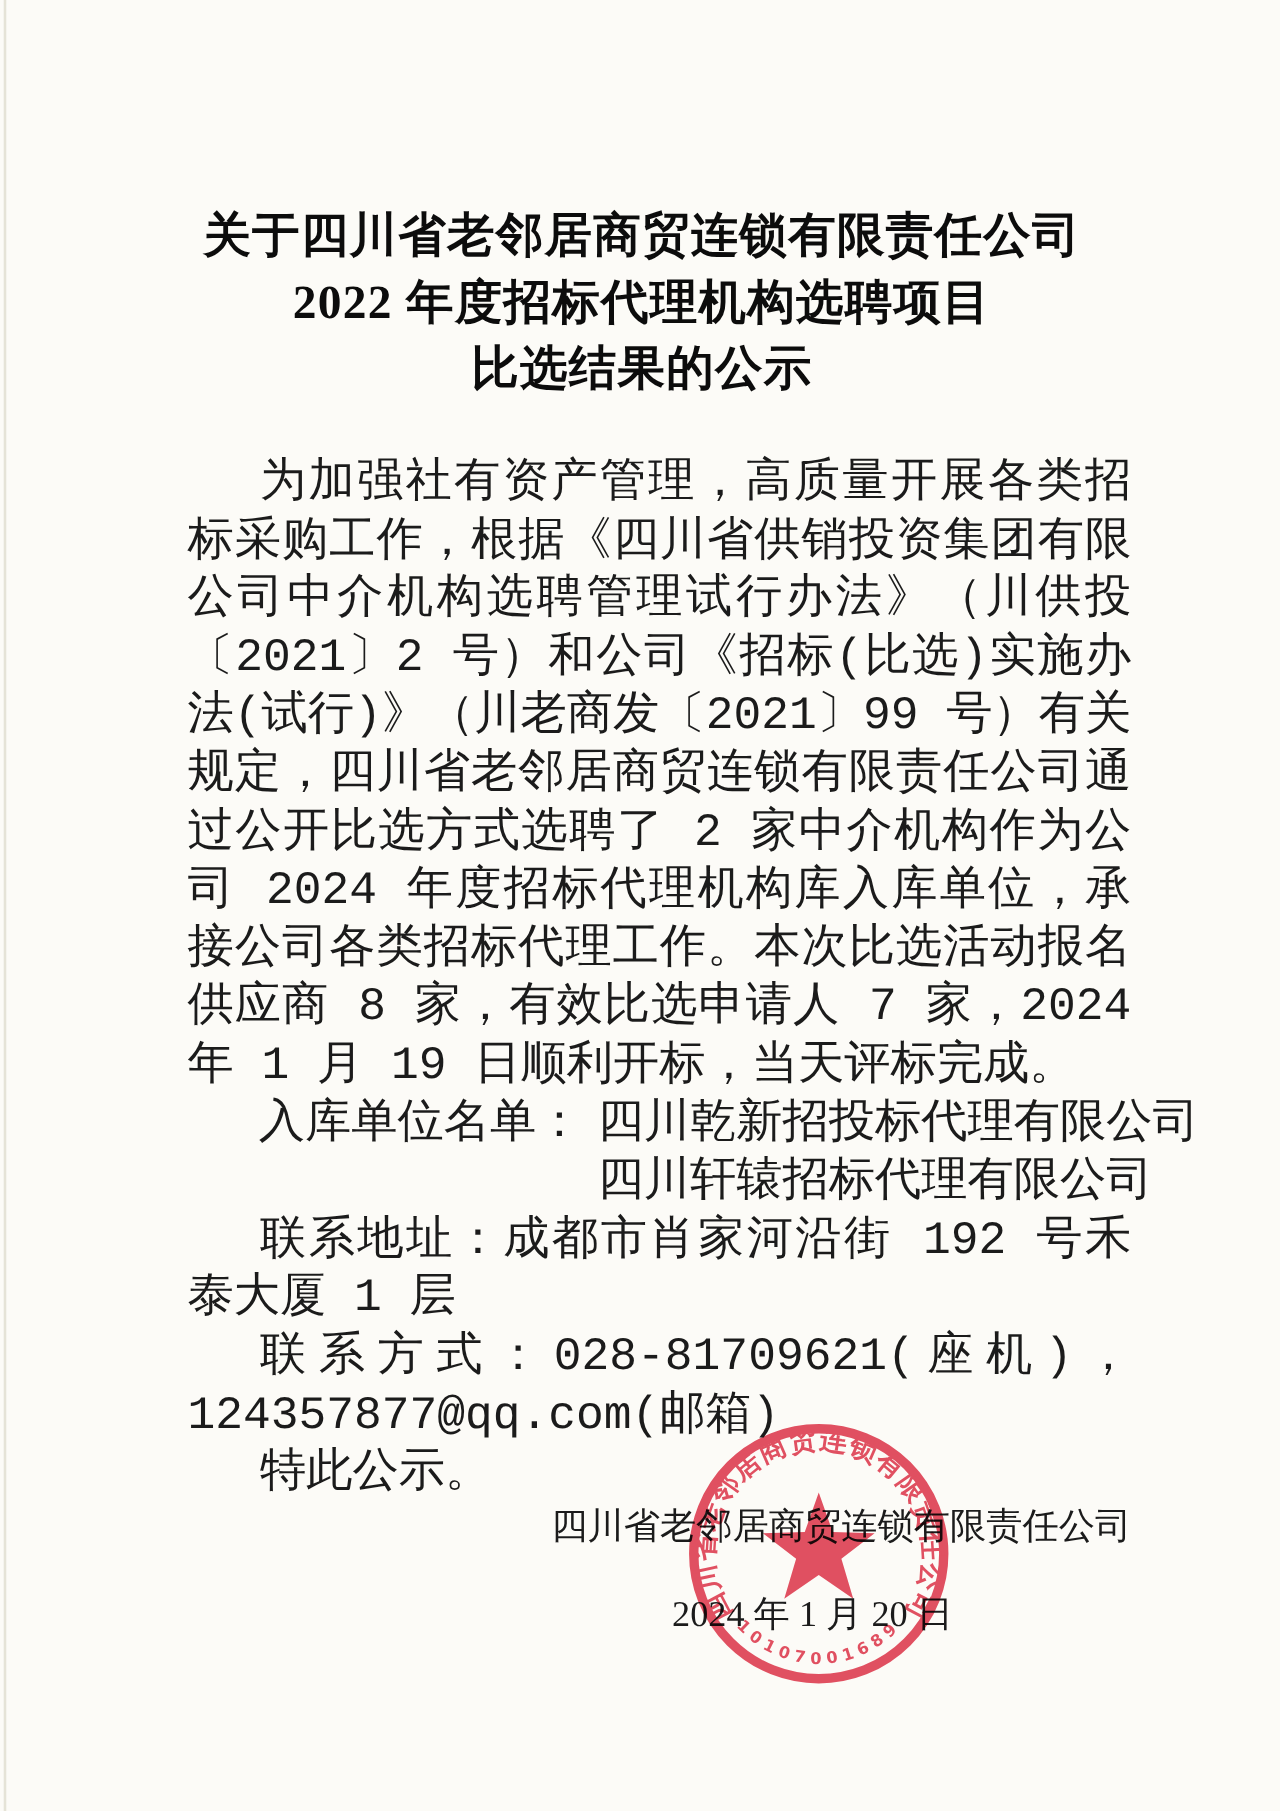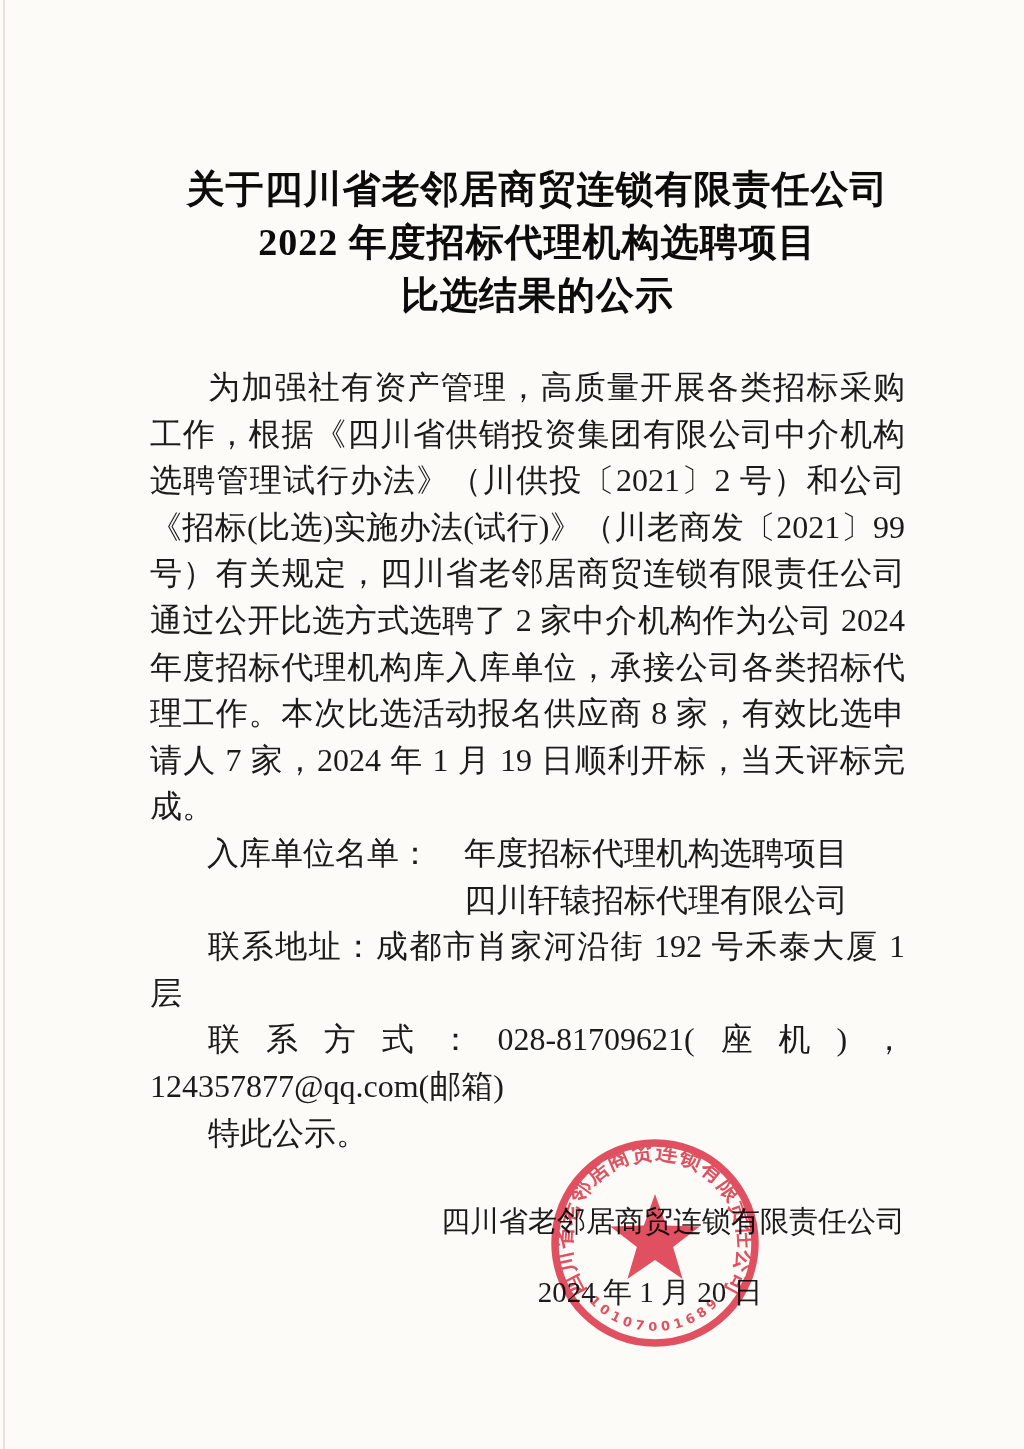--- a/index.html
+++ b/index.html
@@ -17,45 +17,45 @@
   .scan-edge {
     position: absolute;
     left: 3px; top: 0;
     width: 2px; height: 100%;
     background: #d8d5c6;
     opacity: 0.65;
   }
   
   .title-block {
     position: absolute;
-    left: 160px; top: 163px;
+    left: 136px; top: 163px;
     width: 755px;
     text-align: center;
     font-size: 38px;
     line-height: 53px;
     font-weight: 700;
     color: #0c0c0c;
     letter-spacing: 1px;
   }
   
   .body-block {
     position: absolute;
     left: 150px; top: 364px;
     width: 755px;
-    font-size: 32px;
+    font-size: 37px;
     line-height: 46.6px;
     text-align: justify;
     text-justify: inter-ideograph;
+    font-family: Liberation Mono, monospace;
   }
   .para { text-indent: 58px; }
   .line { text-indent: 58px; }
   .shortlist {
     display: flex;
     align-items: flex-start;
-    gap: 21px;
   }
   .shortlist-label {
     flex: none;
     padding-left: 57px;
     white-space: nowrap;
   }
   .shortlist-companies { flex: none; padding-left: 12px; }
   
   .signature {
     position: absolute;
@@ -89,21 +89,21 @@
     <div>2022 年度招标代理机构选聘项目</div>
     <div>比选结果的公示</div>
   </div>
 
   <div class="body-block">
     <div class="para">为加强社有资产管理，高质量开展各类招标采购工作，根据《四川省供销投资集团有限公司中介机构选聘管理试行办法》（川供投〔2021〕2 号）和公司《招标(比选)实施办法(试行)》（川老商发〔2021〕99 号）有关规定，四川省老邻居商贸连锁有限责任公司通过公开比选方式选聘了 2 家中介机构作为公司 2024 年度招标代理机构库入库单位，承接公司各类招标代理工作。本次比选活动报名供应商 8 家，有效比选申请人 7 家，2024 年 1 月 19 日顺利开标，当天评标完成。</div>
 
     <div class="shortlist">
       <span class="shortlist-label">入库单位名单：</span>
       <div class="shortlist-companies">
-        <div>年度招标代理机构选聘项目</div>
+        <div>四川乾新招投标代理有限公司</div>
         <div>四川轩辕招标代理有限公司</div>
       </div>
     </div>
 
     <div class="line">联系地址：成都市肖家河沿街 192 号禾泰大厦 1 层</div>
     <div class="line">联系方式：028-81709621(座机)，124357877@qq.com(邮箱)</div>
     <div class="line">特此公示。</div>
   </div>
 
   <div class="signature">

